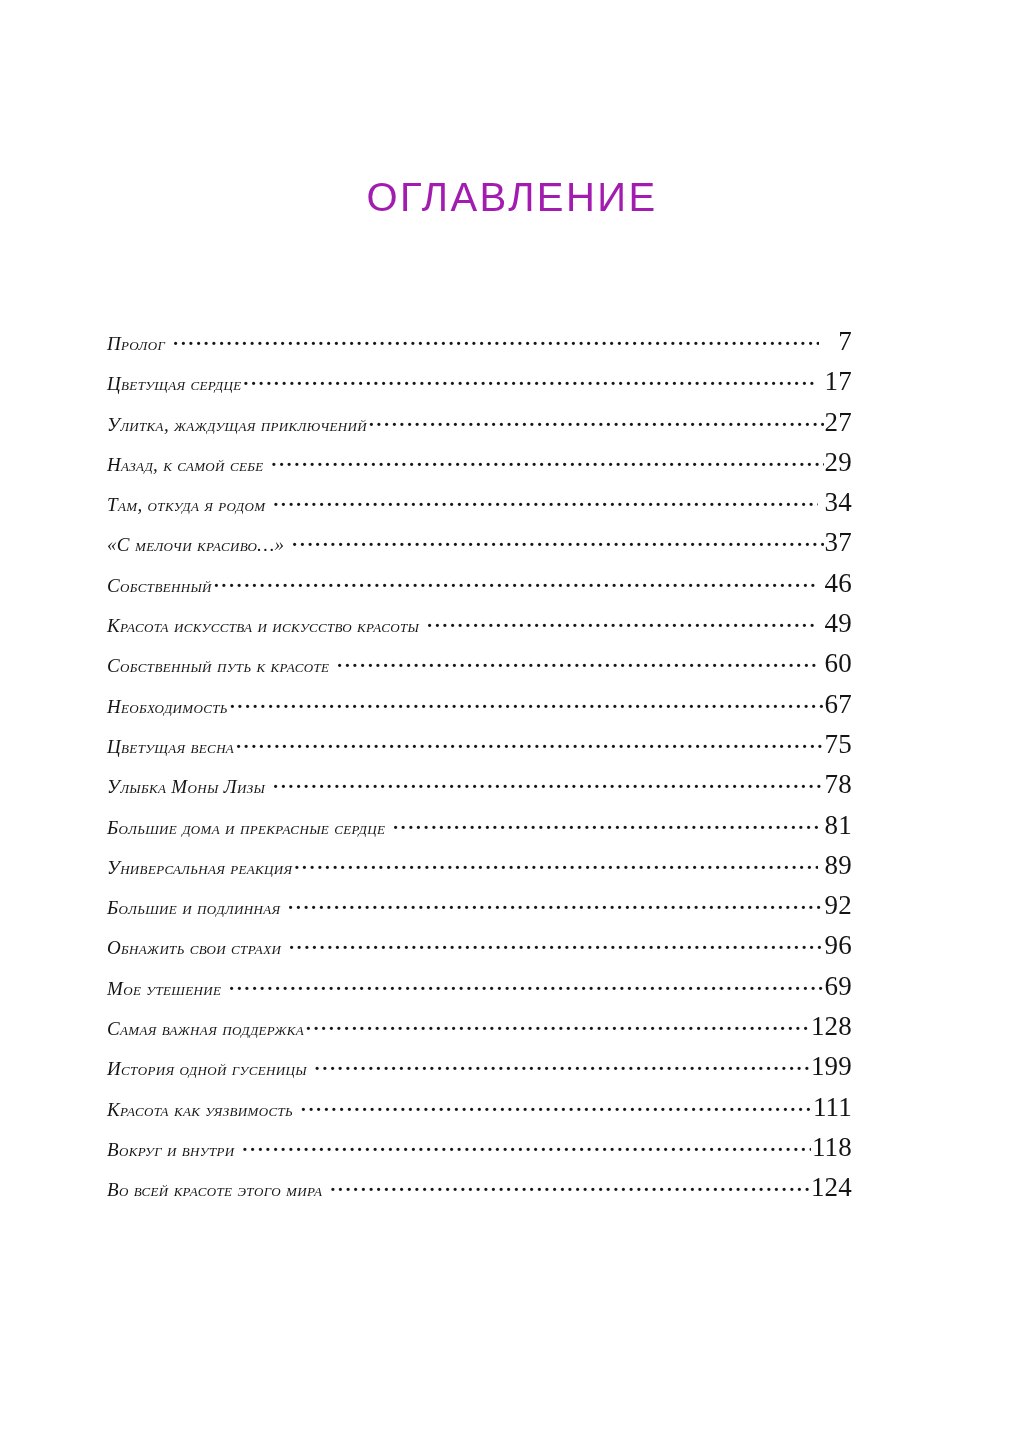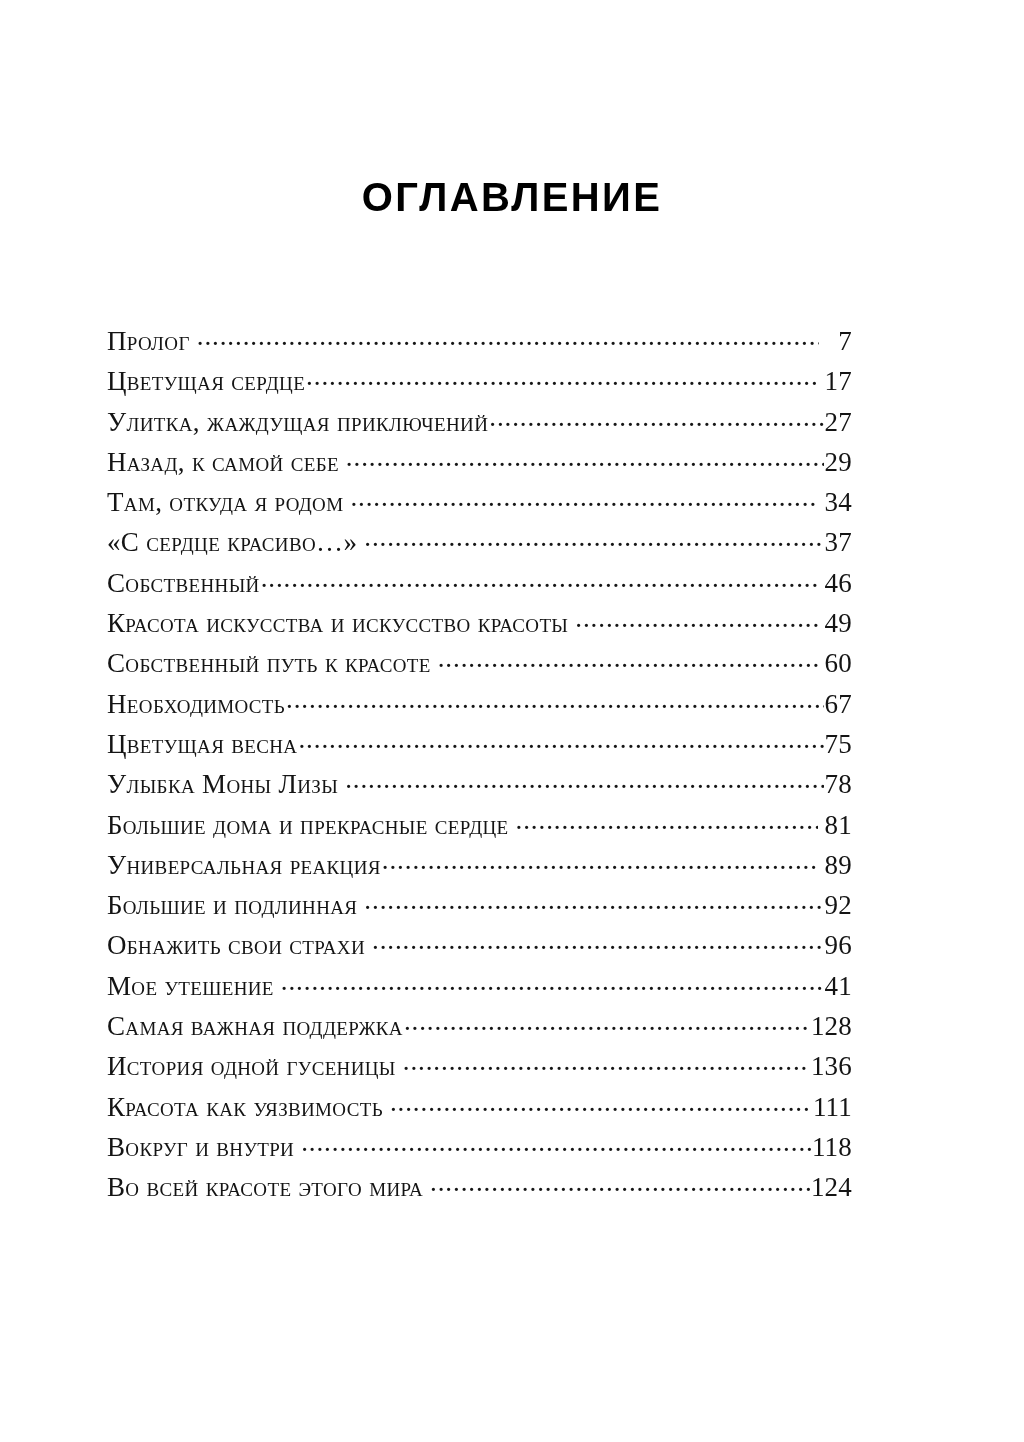--- a/index.html
+++ b/index.html
@@ -21,23 +21,23 @@
 
   
   .toc-title {
     position: absolute;
     top: 148px;
     left: 0;
     width: 1024px;
     text-align: center;
     font-family: "Liberation Sans", "DejaVu Sans", sans-serif;
     font-size: 40px;
-    font-weight: 700;
+    font-weight: 400;
     letter-spacing: 2.4px;
-    color: #000000;
+    color: #a21caf;
     line-height: 1.1;
     white-space: nowrap;
   }
 
   
   .toc-list {
     position: absolute;
     top: 328px;
     left: 107px;
     width: 745px;
@@ -46,27 +46,28 @@
   .toc-entry {
     display: flex;
     align-items: baseline;
     width: 100%;
     height: 40.3px;
     font-family: "Liberation Serif", "DejaVu Serif", serif;
     color: #141414;
   }
 
   .entry-title {
-    font-size: 27px;
+    font-size: 19px;
     font-variant: small-caps;
     font-variant-caps: small-caps;
     letter-spacing: 0.35px;
     white-space: nowrap;
     flex: 0 0 auto;
     line-height: 1;
+    font-style: italic;
   }
 
   .entry-leader {
     flex: 1 1 auto;
     position: relative;
     height: 1em;
     margin: 0 1px;
     overflow: hidden;
     min-width: 12px;
   }
@@ -124,21 +125,21 @@
         <span class="entry-title">Назад, к самой себе</span>
         <span class="entry-leader"></span>
         <span class="entry-page">29</span>
       </div>
       <div class="toc-entry gap-before gap-after">
         <span class="entry-title">Там, откуда я родом</span>
         <span class="entry-leader"></span>
         <span class="entry-page">34</span>
       </div>
       <div class="toc-entry gap-before">
-        <span class="entry-title">«С сердце красиво…»</span>
+        <span class="entry-title">«С мелочи красиво…»</span>
         <span class="entry-leader"></span>
         <span class="entry-page">37</span>
       </div>
       <div class="toc-entry gap-after">
         <span class="entry-title">Собственный</span>
         <span class="entry-leader"></span>
         <span class="entry-page">46</span>
       </div>
       <div class="toc-entry gap-before gap-after">
         <span class="entry-title">Красота искусства и искусство красоты</span>
@@ -181,31 +182,31 @@
         <span class="entry-page">92</span>
       </div>
       <div class="toc-entry gap-before">
         <span class="entry-title">Обнажить свои страхи</span>
         <span class="entry-leader"></span>
         <span class="entry-page">96</span>
       </div>
       <div class="toc-entry gap-before">
         <span class="entry-title">Мое утешение</span>
         <span class="entry-leader"></span>
-        <span class="entry-page">41</span>
+        <span class="entry-page">69</span>
       </div>
       <div class="toc-entry">
         <span class="entry-title">Самая важная поддержка</span>
         <span class="entry-leader"></span>
         <span class="entry-page">128</span>
       </div>
       <div class="toc-entry gap-before">
         <span class="entry-title">История одной гусеницы</span>
         <span class="entry-leader"></span>
-        <span class="entry-page">136</span>
+        <span class="entry-page">199</span>
       </div>
       <div class="toc-entry gap-before">
         <span class="entry-title">Красота как уязвимость</span>
         <span class="entry-leader"></span>
         <span class="entry-page">111</span>
       </div>
       <div class="toc-entry gap-before">
         <span class="entry-title">Вокруг и внутри</span>
         <span class="entry-leader"></span>
         <span class="entry-page">118</span>

